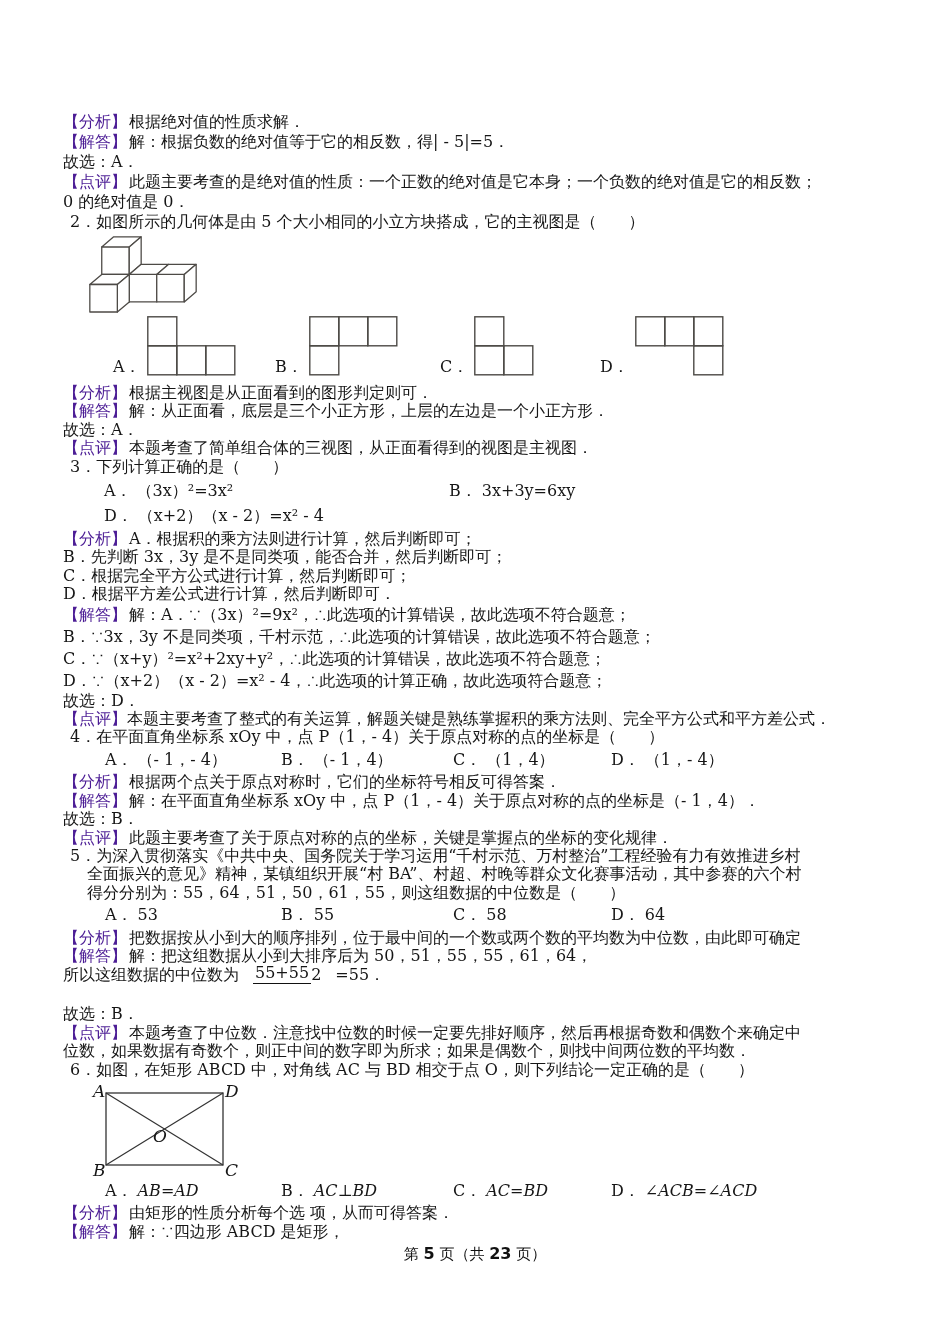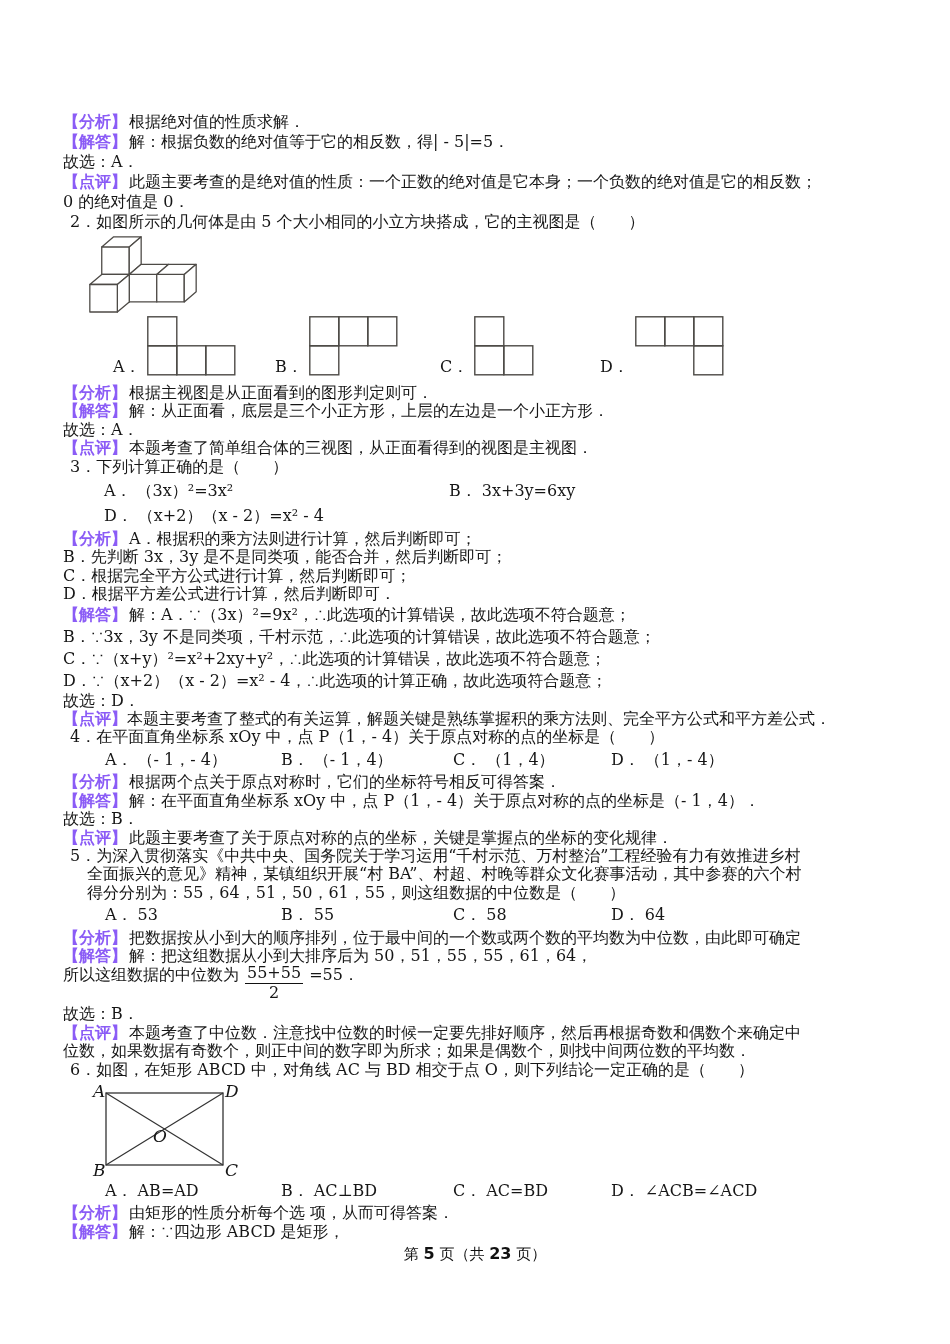--- a/index.html
+++ b/index.html
@@ -5,41 +5,41 @@
   html,body{margin:0;padding:0;background:#ffffff;}
   body{
     width:950px;height:1344px;position:relative;overflow:hidden;
     font-family:"DejaVu Serif","Liberation Serif",serif;
     font-size:16px;color:#161616;
   }
   .content{position:absolute;left:63px;top:112px;width:826px;}
   p.ln{margin:0;line-height:18.4px;white-space:nowrap;}
   p.lh20{line-height:20px;}
   p.tall{line-height:22px;}
-  .blue{color:#8b5cf6;font-weight:bold;}
+  .blue{color:#4c1d95;}
   .qnum{padding-left:7px;}
   .ind24{padding-left:24px;}
   .lbl{margin-right:2px;}
   
   .optrow{display:flex;margin:4px;padding-left:38px;line-height:18.4px;white-space:nowrap;}
   .optrow.q3{padding-left:37px;line-height:21px;}
   .optrow .olabel{margin-right:5px;}
   .q3c1{width:345px;}
   .c1{width:176px;}.c2{width:172px;}.c3{width:158px;}
-  .opt-text{}
+  .opt-text{font-style:italic;}
   
   .fig3d{margin:2px 0 0 25px;height:80px;}
   .optfigrow{position:relative;height:62px;margin:0 0 8px 0;}
   .optfig{position:absolute;bottom:0;display:flex;align-items:flex-end;}
   .optfig .flabel{margin-right:6px;line-height:18px;}
   .figrect{margin:2px 0 0 28px;height:97px;}
   svg text.cap{font-family:"DejaVu Serif","Liberation Serif",serif;font-style:italic;font-size:17px;fill:#161616;}
   
   .fracline{display:flex;align-items:flex-start;height:40px;margin:0;white-space:nowrap;}
-  .frac{display:inline-flex;flex-direction:column;align-items:center;line-height:1.05;margin:0 6px;}
+  .frac{display:inline-flex;flex-direction:row;align-items:center;line-height:1.05;margin:0 14px;}
   .frac .num{border-bottom:1.4px solid #111;padding:0 2px 1px 2px;}
   .frac .den{padding-top:1px;}
   
   .footer{position:absolute;left:0;top:1244px;width:100%;text-align:center;font-size:15px;color:#111;}
   .footer b{font-family:"DejaVu Sans","Liberation Sans",sans-serif;font-size:16px;}
 </style>
 </head>
 <body>
 
 <div class="content">

